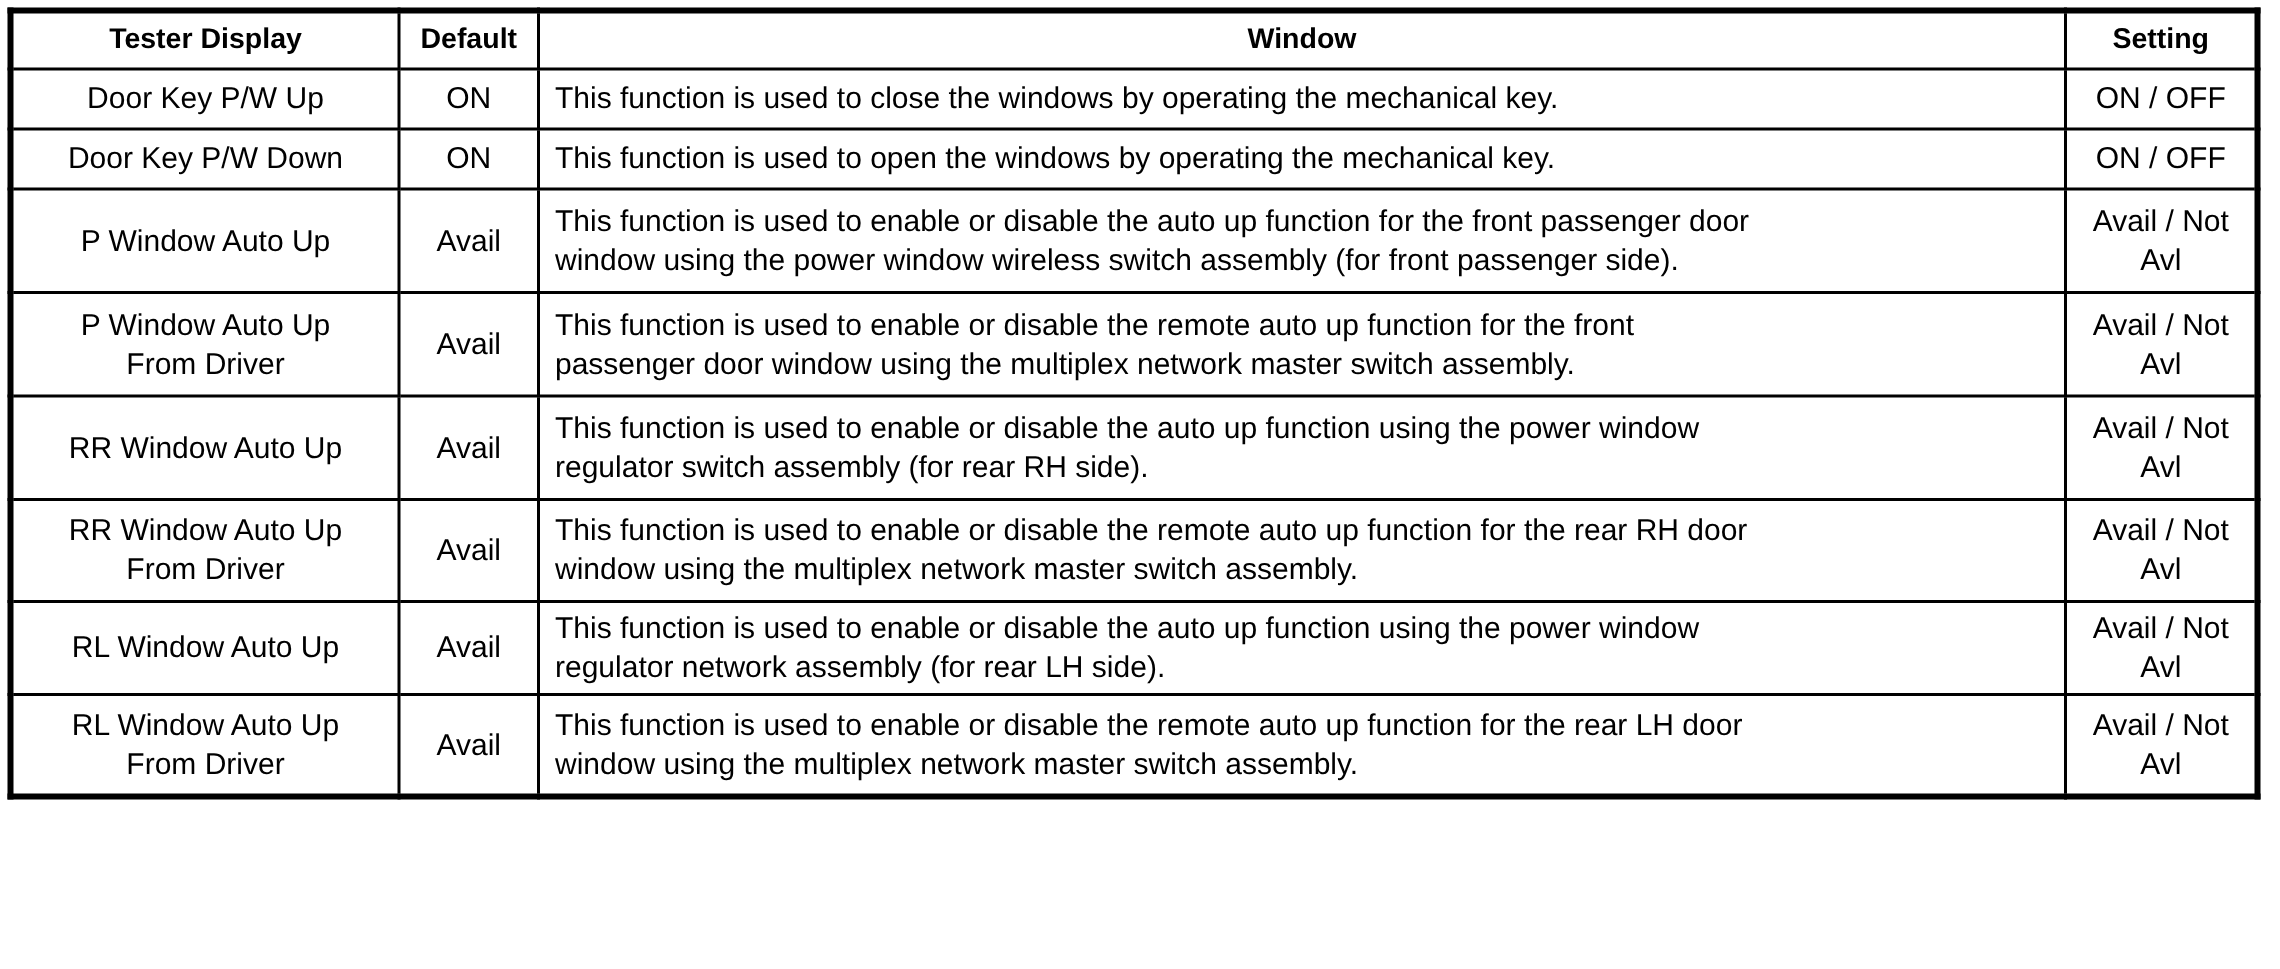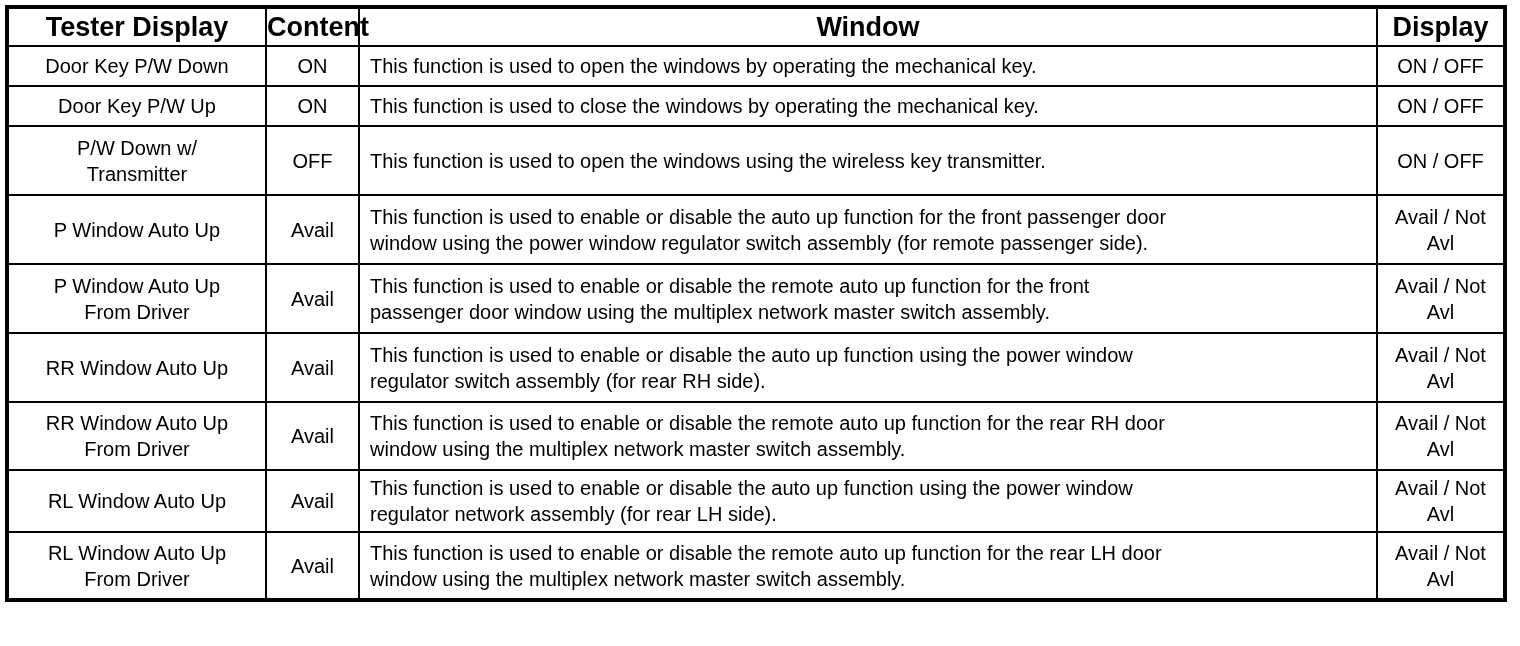--- a/index.html
+++ b/index.html
@@ -39,21 +39,21 @@
   }
   thead tr th {
     border-bottom-width: 4px;
   }
   th, td {
     padding: 0;
     vertical-align: middle;
   }
   th {
     font-weight: bold;
-    font-size: 27px;
+    font-size: 19px;
     text-align: center;
     height: 36px;
     line-height: 24px;
   }
   td {
     font-weight: normal;
     font-size: 20px;
     line-height: 26px;
   }
   .col-tester { width: 259px; }
@@ -93,69 +93,58 @@
   <table class="spec-table">
     <colgroup>
       <col class="col-tester">
       <col class="col-default">
       <col class="col-content">
       <col class="col-setting">
     </colgroup>
     <thead>
       <tr>
         <th>Tester Display</th>
-        <th>Content</th>
+        <th>Default</th>
         <th>Window</th>
-        <th>Display</th>
+        <th>Setting</th>
       </tr>
     </thead>
     <tbody>
 
       <tr class="row-h44">
         <td class="cell-tester">
+          <span class="tester-line">Door Key P/W Up</span>
+        </td>
+        <td class="cell-default">ON</td>
+        <td class="cell-content">
+          <span class="content-line">This function is used to close the windows by operating the mechanical key.</span>
+        </td>
+        <td class="cell-setting">ON / OFF</td>
+      </tr>
+
+      <tr class="row-h44">
+        <td class="cell-tester">
           <span class="tester-line">Door Key P/W Down</span>
         </td>
         <td class="cell-default">ON</td>
         <td class="cell-content">
           <span class="content-line">This function is used to open the windows by operating the mechanical key.</span>
         </td>
         <td class="cell-setting">ON / OFF</td>
       </tr>
 
-      <tr class="row-h44">
-        <td class="cell-tester">
-          <span class="tester-line">Door Key P/W Up</span>
-        </td>
-        <td class="cell-default">ON</td>
-        <td class="cell-content">
-          <span class="content-line">This function is used to close the windows by operating the mechanical key.</span>
-        </td>
-        <td class="cell-setting">ON / OFF</td>
-      </tr>
 
       <tr class="row-h73">
         <td class="cell-tester">
-          <span class="tester-line">P/W Down w/</span>
-          <span class="tester-line">Transmitter</span>
-        </td>
-        <td class="cell-default">OFF</td>
-        <td class="cell-content">
-          <span class="content-line">This function is used to open the windows using the wireless key transmitter.</span>
-        </td>
-        <td class="cell-setting">ON / OFF</td>
-      </tr>
-
-      <tr class="row-h73">
-        <td class="cell-tester">
           <span class="tester-line">P Window Auto Up</span>
         </td>
         <td class="cell-default">Avail</td>
         <td class="cell-content">
           <span class="content-line">This function is used to enable or disable the auto up function for the front passenger door</span>
-          <span class="content-line">window using the power window regulator switch assembly (for remote passenger side).</span>
+          <span class="content-line">window using the power window wireless switch assembly (for front passenger side).</span>
         </td>
         <td class="cell-setting">Avail / Not Avl</td>
       </tr>
 
       <tr class="row-h73">
         <td class="cell-tester">
           <span class="tester-line">P Window Auto Up</span>
           <span class="tester-line">From Driver</span>
         </td>
         <td class="cell-default">Avail</td>

